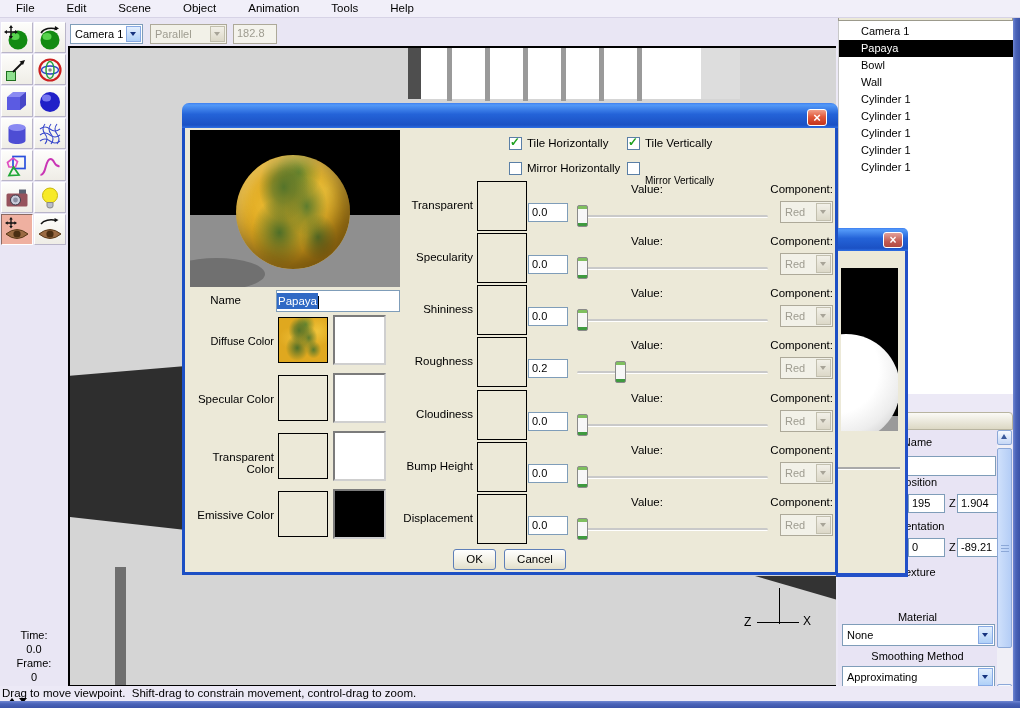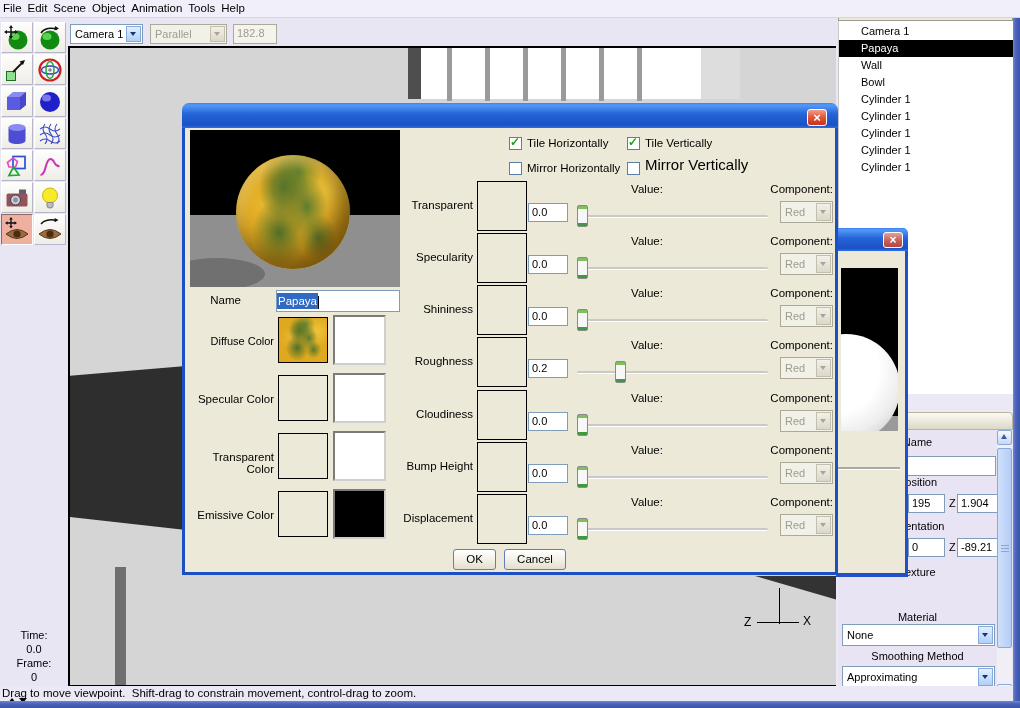--- a/index.html
+++ b/index.html
@@ -2,21 +2,21 @@
 <html><head>
 <meta charset="utf-8">
 <style>
   html,body{margin:0;padding:0}
   body{width:1020px;height:708px;position:relative;overflow:hidden;
        font-family:"Liberation Sans", sans-serif;background:#ECE9F6;font-size:11px;color:#000;}
   .abs{position:absolute;box-sizing:border-box}
 
   
   #menubar{left:0;top:0;width:1020px;height:18px;background:#F1EFF9;border-bottom:1px solid #D7D3E6;display:flex;align-items:center;z-index:5}
-  .menu-item{padding:0 3px;font-size:11.5px;line-height:17px;cursor:default}
+  .menu-item{padding:0 16px;font-size:11.5px;line-height:17px;cursor:default}
   #toolbar-row{left:0;top:18px;width:838px;height:28px;background:#E9E6F4;z-index:1}
   #win-right{left:1013px;top:18px;width:7px;height:690px;background:linear-gradient(90deg,#6F86D2,#4A63B8 40%,#3B53A8);z-index:6}
   #win-bottom{left:0;top:701px;width:1020px;height:7px;background:linear-gradient(180deg,#6F86D2,#4A63B8 40%,#3B53A8);z-index:6}
 
   
   .combo{background:#fff;border:1px solid #7F9DB9;line-height:18px;padding-left:4px;font-size:11px;position:absolute;box-sizing:border-box}
   .combo .arrowbtn{position:absolute;right:1px;top:1px;bottom:1px;width:15px;background:linear-gradient(180deg,#E4EFFD,#AFD0F8);border:1px solid #86A9E4;box-sizing:border-box}
   .tri-down{position:absolute;left:50%;top:50%;margin:-2px 0 0 -3.5px;width:0;height:0;border-left:3.5px solid transparent;border-right:3.5px solid transparent;border-top:4.5px solid #16337E}
   .combo.disabled{background:#F2F1E8;border-color:#ADA999;color:#9E9C90}
   .combo.disabled .arrowbtn{background:linear-gradient(180deg,#F2F0E8,#DCD8C8);border-color:#C2BFAE}
@@ -299,22 +299,22 @@
   <div class="vp" style="left:687px;top:574px;width:42px;height:1px;background:#000"></div>
   <div class="vp" style="left:674px;top:567px;font-size:12px">Z</div>
   <div class="vp" style="left:733px;top:566px;font-size:12px">X</div>
 </div>
 
 <div class="abs" id="objects-panel">
   <div id="objects-header">Objects</div>
   <div id="objects-list">
     <div class="obj-item" style="margin-top:2px">Camera 1</div>
     <div class="obj-item selected">Papaya</div>
+    <div class="obj-item">Bowl</div>
     <div class="obj-item">Wall</div>
-    <div class="obj-item">Bowl</div>
     <div class="obj-item">Cylinder 1</div>
     <div class="obj-item">Cylinder 1</div>
     <div class="obj-item">Cylinder 1</div>
     <div class="obj-item">Cylinder 1</div>
     <div class="obj-item">Cylinder 1</div>
   </div>
 </div>
 
 <div class="abs" id="props-panel">
   <div id="props-divider"></div>
@@ -388,21 +388,21 @@
       <span class="mark">✓</span>
     </div>
   <div class="lbl" style="left:463px;top:34px;font-size:11.5px">Tile Vertically</div>
   <div class="cb" style="left:327px;top:59px">
       <span class="mark"></span>
     </div>
   <div class="lbl" style="left:345px;top:59px;font-size:11.5px">Mirror Horizontally</div>
   <div class="cb" style="left:445px;top:59px">
       <span class="mark"></span>
     </div>
-  <div class="lbl" style="left:463px;top:53px;font-size:15px">Mirror Vertically</div>
+  <div class="lbl" style="left:463px;top:72px;font-size:10px">Mirror Vertically</div>
 
   <div class="lbl" style="left:0;top:191px;width:59px;text-align:right;font-size:11.5px">Name</div>
   <div id="name-input"><span class="sel">Papaya</span><span class="caret"></span></div>
 
   <div class="lbl" style="left:0;top:232px;width:92px;text-align:right;font-size:11px">Diffuse Color</div>
   <div class="colorbox papaya" style="left:96px;top:214px"></div>
   <div class="swatch" style="left:151px;top:212px;background:#fff"></div>
   <div class="lbl" style="left:0;top:290px;width:92px;text-align:right;font-size:11.5px">Specular Color</div>
   <div class="colorbox" style="left:96px;top:272px"></div>
   <div class="swatch" style="left:151px;top:270px;background:#fff"></div>

